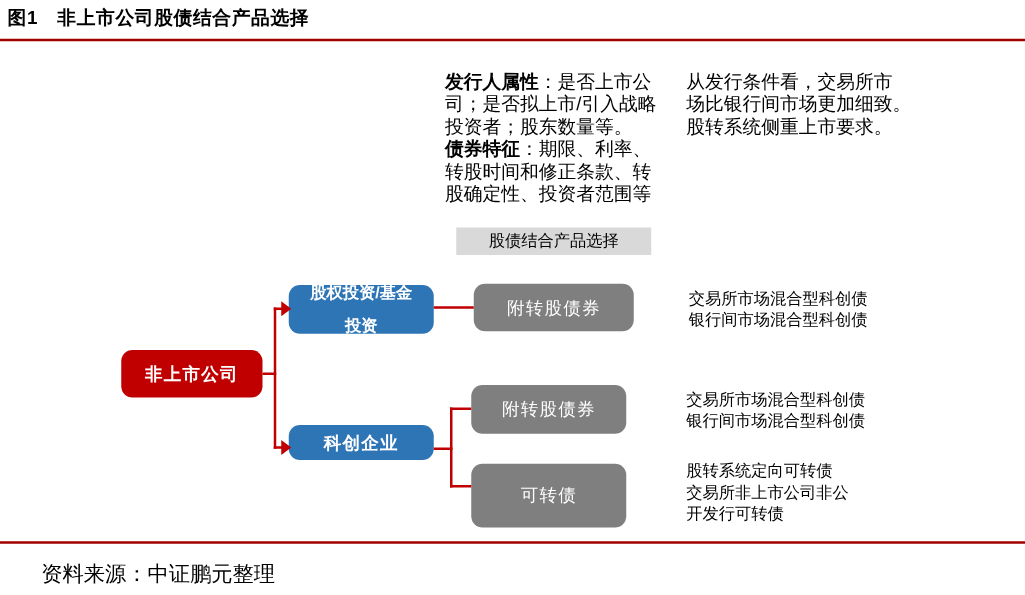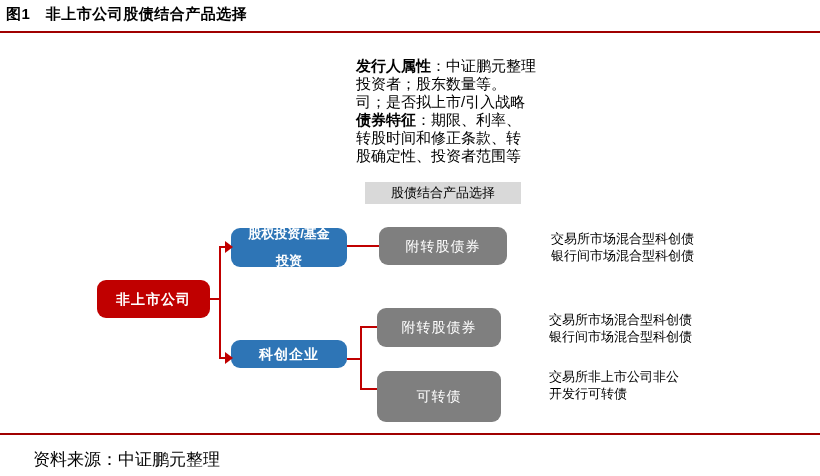--- a/index.html
+++ b/index.html
@@ -58,28 +58,33 @@
 </style>
 </head>
 <body>
 
 <div id="page">
 
   <div id="title" class="abs">图1　非上市公司股债结合产品选择</div>
   <div id="rule-top" class="abs"></div>
 
   <div id="note-left" class="abs note">
-    <div><span class="b">发行人属性</span><span>：中证鹏元整理</span></div>
+    <div><span class="b">发行人属性</span><span>：是否上市公</span></div>
+    <div>司；是否拟上市/引入战略</div>
     <div>投资者；股东数量等。</div>
-    <div>司；是否拟上市/引入战略</div>
     <div><span class="b">债券特征</span><span>：期限、利率、</span></div>
     <div>转股时间和修正条款、转</div>
     <div>股确定性、投资者范围等</div>
   </div>
 
+  <div id="note-right" class="abs note">
+    <div>从发行条件看，交易所市</div>
+    <div>场比银行间市场更加细致。</div>
+    <div>股转系统侧重上市要求。</div>
+  </div>
 
   <div id="hdr-left" class="abs colhdr">股债结合产品选择</div>
 
   <div id="root-box" class="abs node">非上市公司</div>
 
   <div id="blue1" class="abs node blue">
     <div>股权投资/基金</div>
     <div>投资</div>
   </div>
   <div id="blue2" class="abs node blue">科创企业</div>
@@ -90,20 +95,21 @@
 
   <div id="res1" class="abs res">
     <div>交易所市场混合型科创债</div>
     <div>银行间市场混合型科创债</div>
   </div>
   <div id="res2" class="abs res">
     <div>交易所市场混合型科创债</div>
     <div>银行间市场混合型科创债</div>
   </div>
   <div id="res3" class="abs res">
+    <div>股转系统定向可转债</div>
     <div>交易所非上市公司非公</div>
     <div>开发行可转债</div>
   </div>
 
   <div id="c1" class="abs hline"></div>
   <div id="c2" class="abs vline"></div>
   <div id="c3" class="abs hline"></div>
   <div id="a1" class="abs arrow"></div>
   <div id="c4" class="abs hline"></div>
   <div id="a2" class="abs arrow"></div>

